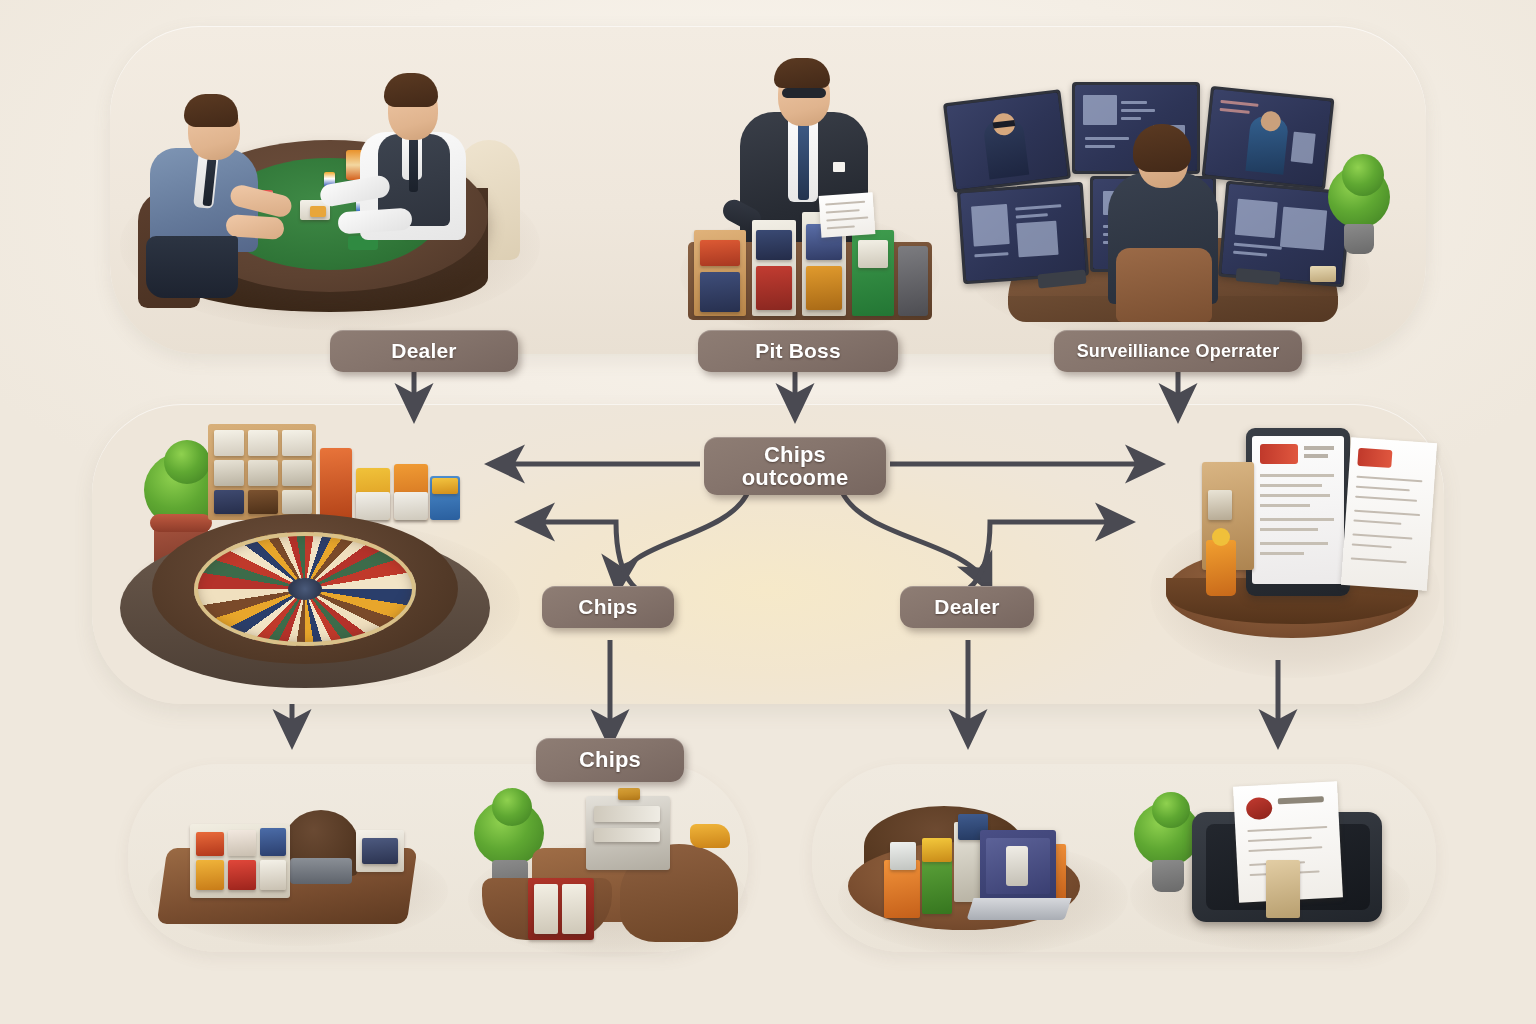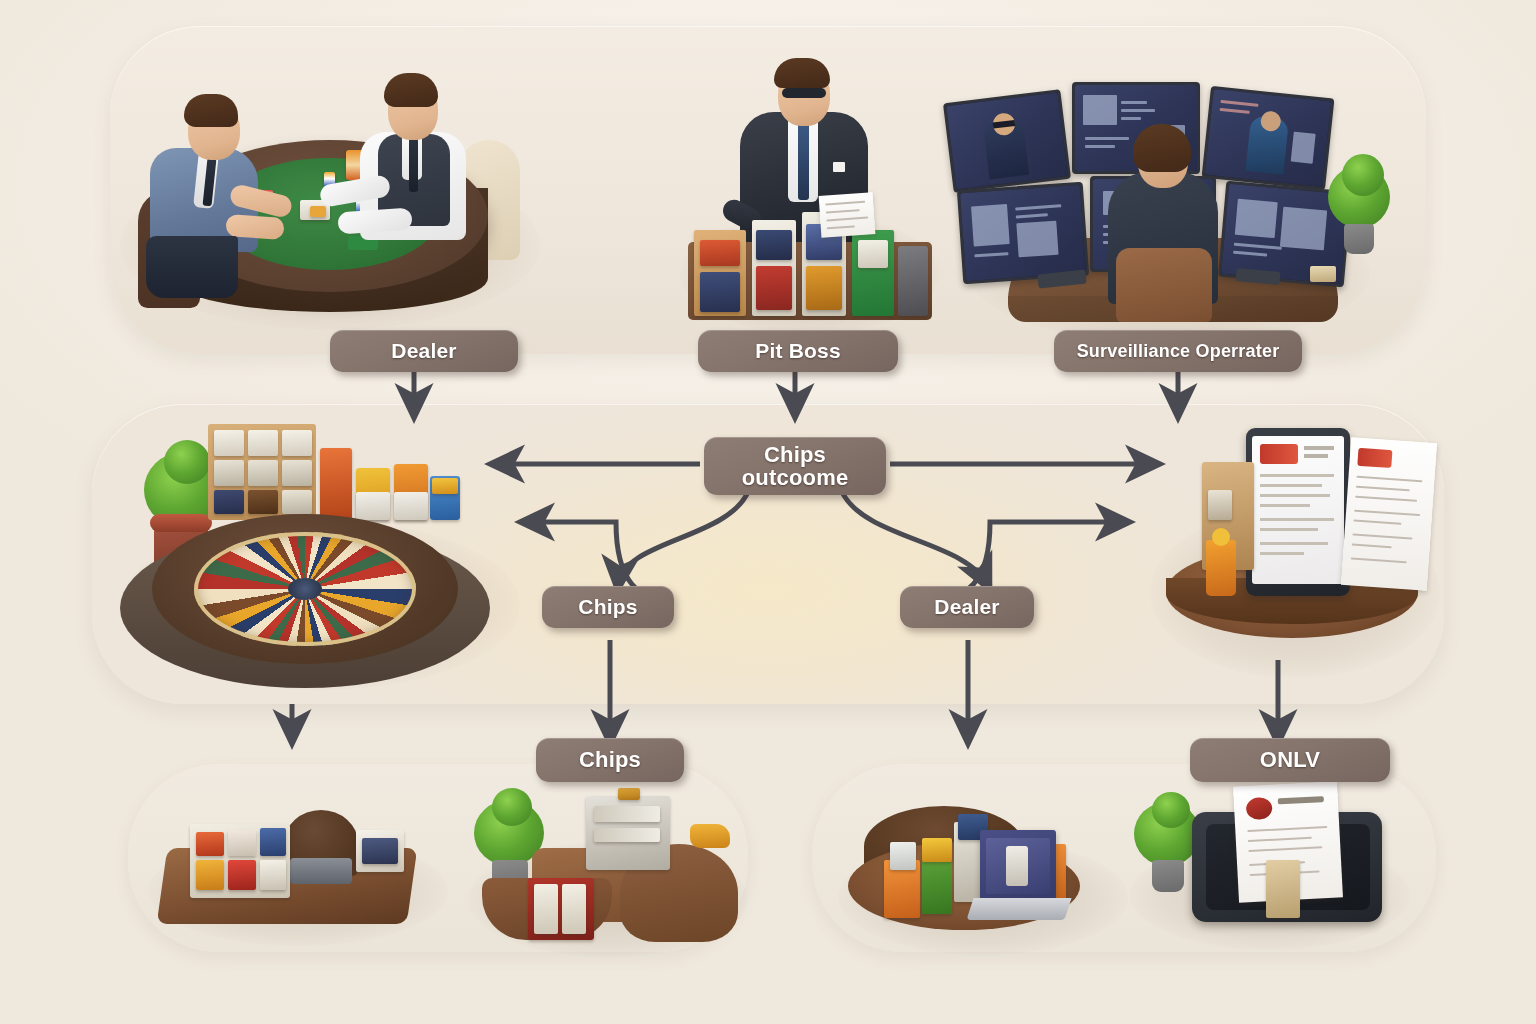--- a/index.html
+++ b/index.html
@@ -487,17 +487,14 @@
   <div class="pill" style="left:900px;top:586px;width:134px;height:42px;font-size:21px;">
     <span>Dealer</span>
   </div>
 
 
   <div class="pill" style="left:536px;top:738px;width:148px;height:44px;font-size:22px;">
     <span>Chips</span>
   </div>
 
 
-  <div class="pill" style="left:1190px;top:738px;width:200px;height:44px;font-size:22px;">
-    <span>ONLV</span>
-  </div>
 
 </div>
 
 </body></html>

